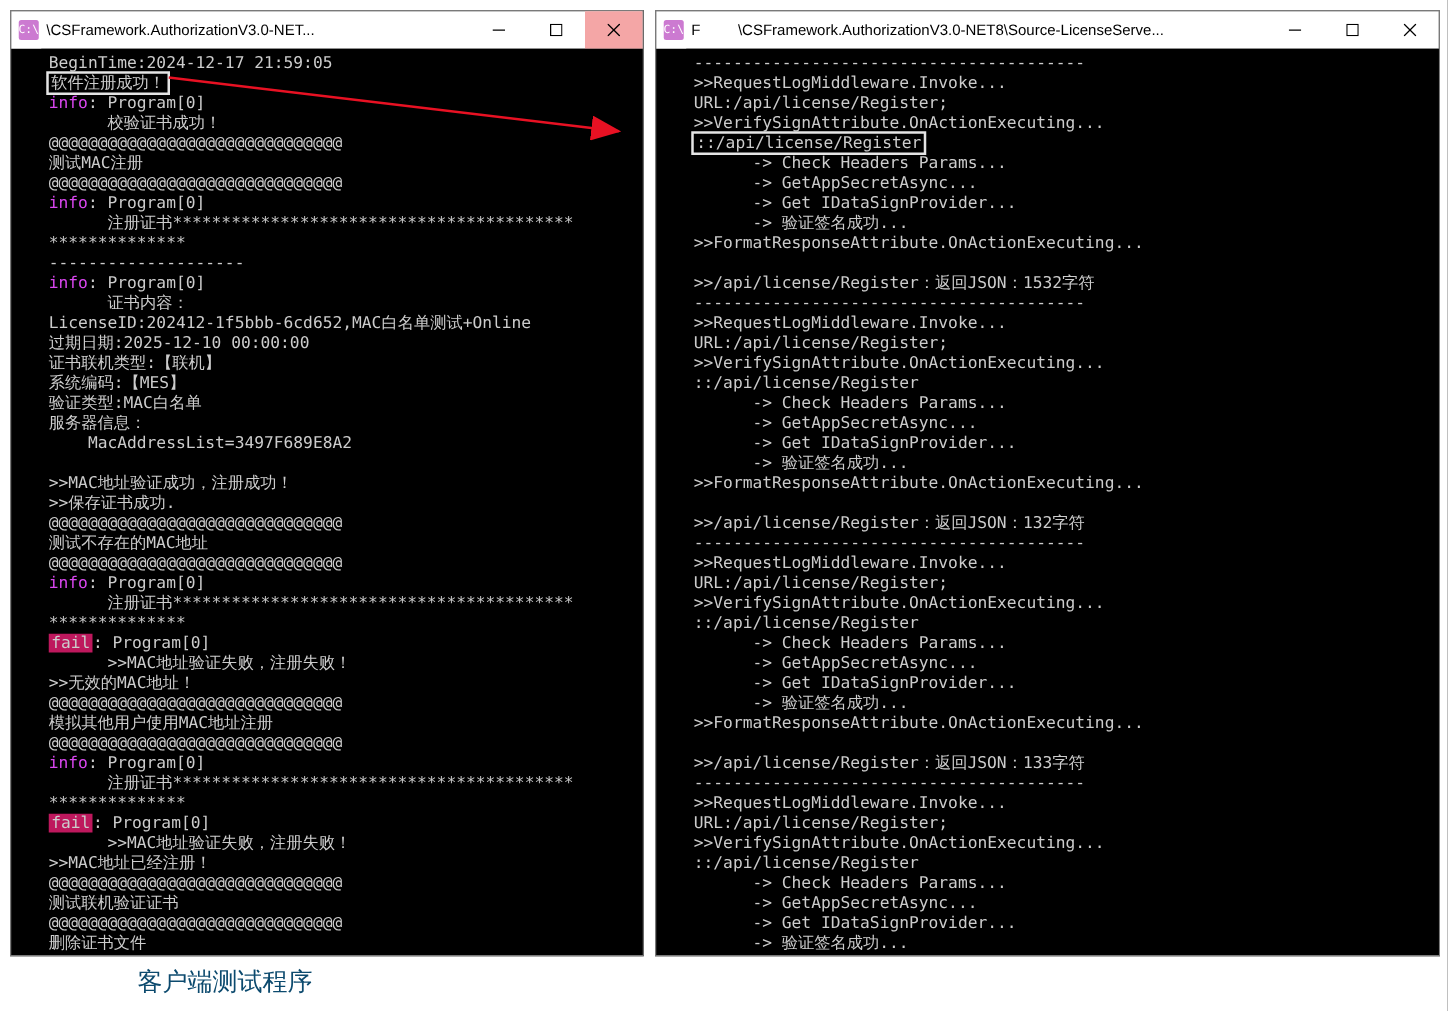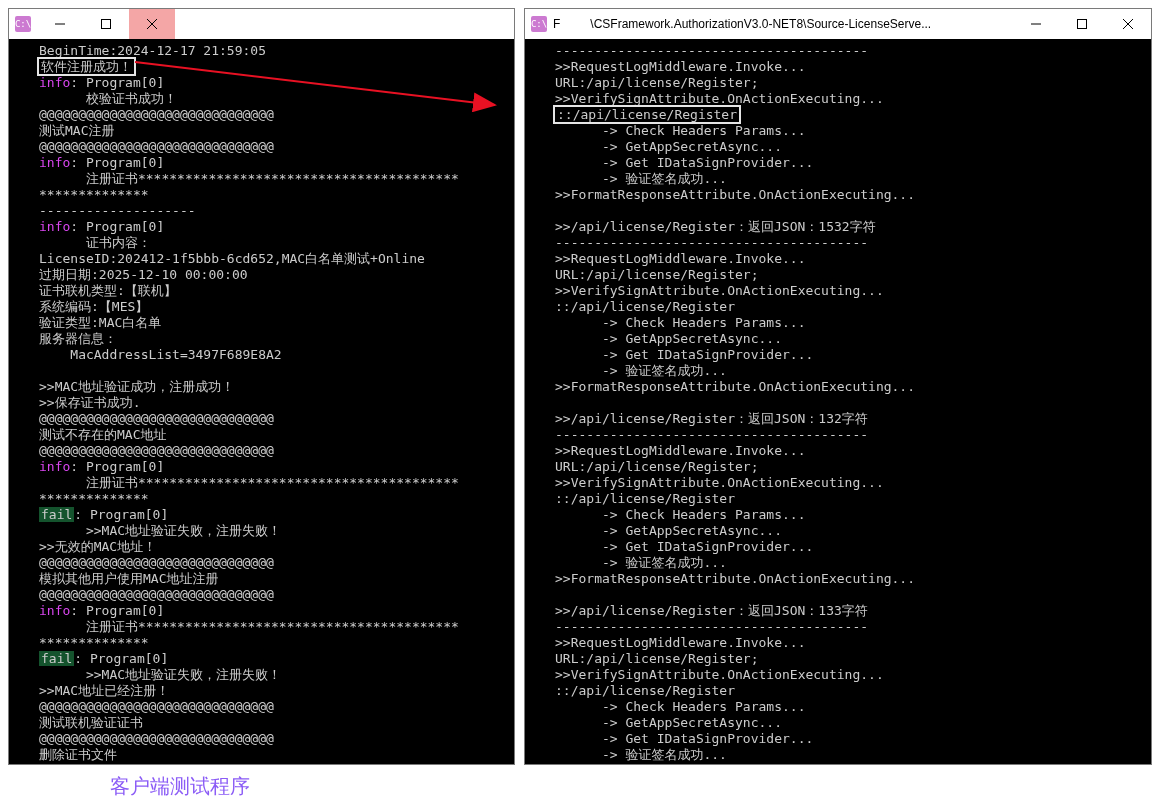--- a/index.html
+++ b/index.html
@@ -9,36 +9,37 @@
   .win-right{left:524px;top:8px;width:626px;height:755px;}
   .titlebar{height:30px;background:#ffffff;display:flex;align-items:center;font:12px "Segoe UI",sans-serif;color:#000;}
   .win-icon{width:16px;height:16px;margin:0 6px;background:#cc7ad1;display:flex;align-items:center;justify-content:center;font:9px monospace;color:#fff;border-radius:2px;}
   .title-text{flex:1;white-space:nowrap;overflow:hidden;text-overflow:ellipsis;}
   .win-btn{width:46px;height:30px;display:flex;align-items:center;justify-content:center;font:14px "Segoe UI",sans-serif;color:#000;}
   .win-btn.close{color:#000;}
   .win-left .win-btn.close{background:#f4a6a6;color:#000;}
   .win-btn svg{width:10px;height:10px;stroke:#000;stroke-width:1;}
   .term{position:absolute;left:0;right:0;top:30px;bottom:0;background:#000;color:#cccccc;font:13px/16px "NSimSun","Consolas",monospace;padding:4px 6px;overflow:hidden;white-space:pre;margin-left:24px;}
   .g{color:#d946ef;}
-  .fail{background:#14532d;color:#cccccc;padding:0 2px;}
+  .fail{background:#be185d;color:#cccccc;padding:0 2px;}
   .redbox{border:2px solid #e5e5e5;padding:0 2px;margin:-2px;}
   .caption{position:absolute;top:776px;font:20px/1 "Microsoft YaHei","SimSun",sans-serif;}
-  .cap-left{left:110px;color:#8b5cf6;}
+  .cap-left{left:110px;color:#0c4a6e;}
   .cap-right{left:735px;color:#16a016;margin-top:36px;}
   
   .arrow-svg{position:absolute;left:0;top:0;pointer-events:none;}
 </style>
 </head>
 <body>
 
 <div class="stage">
 
   <div class="win win-left">
     <div class="titlebar">
       <div class="win-icon">C:\</div>
+      <div class="title-text">\CSFramework.AuthorizationV3.0-NET...</div>
       <div class="win-btn">
           <svg viewBox="0 0 10 10">
             <line x1="0" y1="5" x2="10" y2="5"></line>
           </svg>
         </div>
       <div class="win-btn">
           <svg viewBox="0 0 10 10">
             <rect x="0.5" y="0.5" width="9" height="9" fill="none"></rect>
           </svg>
         </div>

